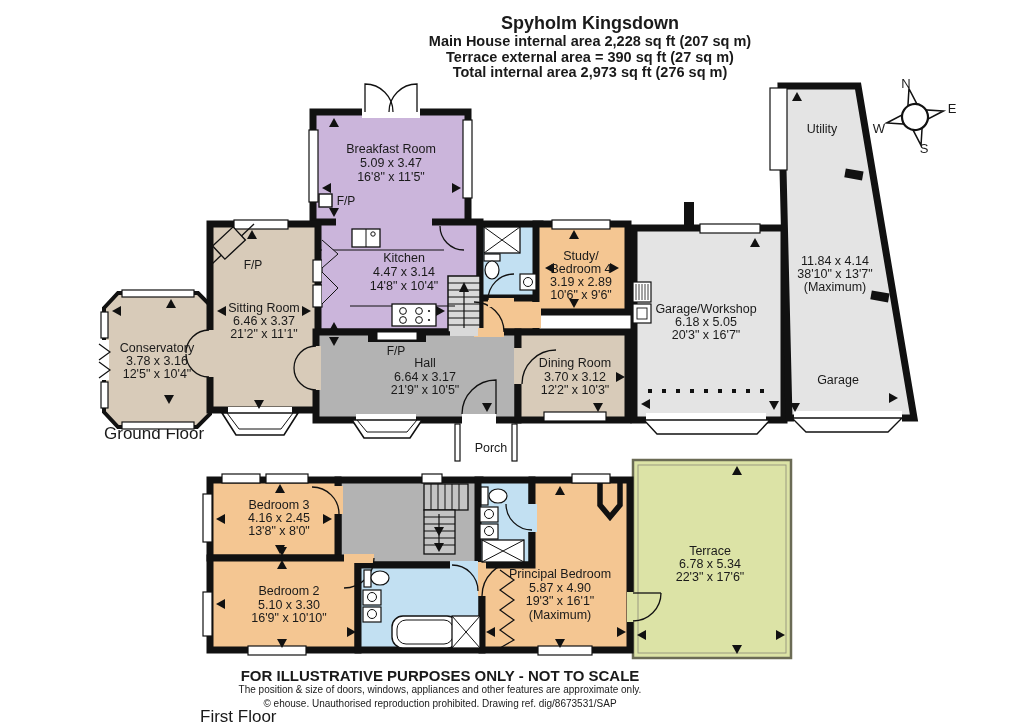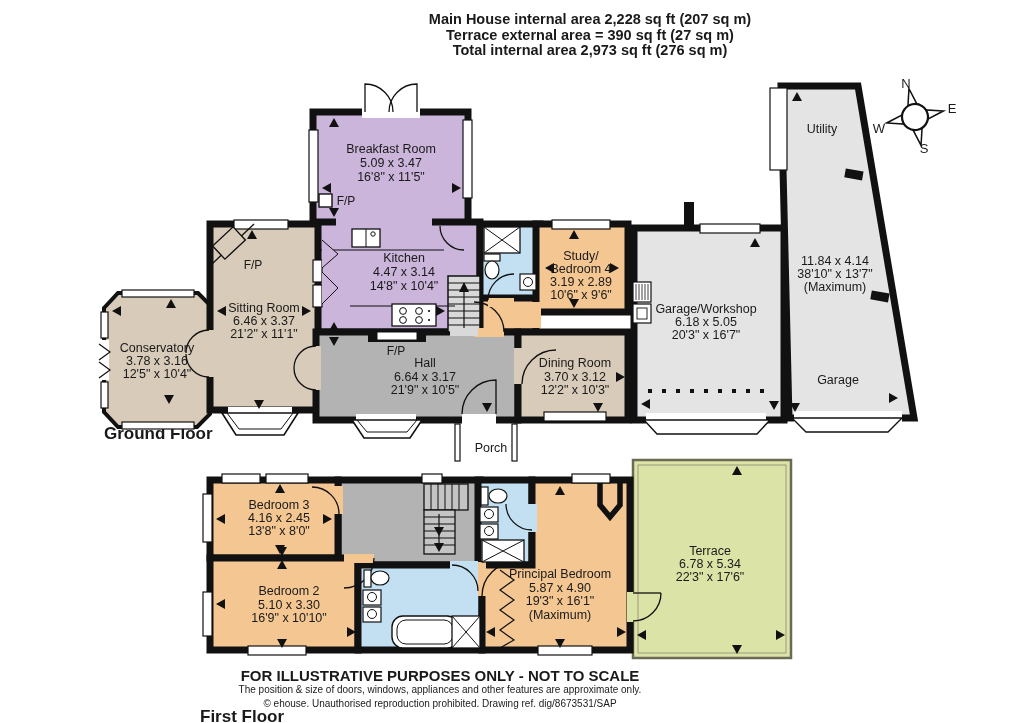--- a/index.html
+++ b/index.html
@@ -1,37 +1,38 @@
 <!DOCTYPE html>
 <html><head>
 <meta charset="utf-8">
 <style>
   html,body{margin:0;padding:0;background:#fff;}
   .page{position:relative;width:1024px;height:723px;background:#ffffff;overflow:hidden;
         font-family:"Liberation Sans",sans-serif;color:#1a1a1a;}
   .title-block{position:absolute;left:240px;top:12px;width:700px;text-align:center;}
   .title-block .main-title{font-size:18px;font-weight:bold;line-height:22px;}
   .title-block .sub{font-size:14.5px;font-weight:bold;line-height:15.5px;white-space:pre-wrap;}
-  .floor-label{position:absolute;font-size:17px;font-weight:bold;}
+  .floor-label{position:absolute;font-size:17px;font-weight:normal;}
   .floor-label.ground{left:104px;top:424px;}
   .floor-label.first{left:200px;top:665px;margin-top:42px;}
   .footer-block{position:absolute;left:120px;top:668px;width:640px;text-align:center;}
   .footer-block .f1{font-size:15px;font-weight:bold;line-height:15px;}
   .footer-block .f2,.footer-block .f3{font-size:10px;line-height:14px;}
   svg{position:absolute;left:0;top:0;}
   svg text{font-family:"Liberation Sans",sans-serif;font-size:12.5px;fill:#1a1a1a;text-anchor:middle;}
   svg text.fp{font-size:12px;}
   svg text.compass-letter{font-size:13px;}
 </style>
 </head>
 <body>
 
 <div class="page">
 
   <div class="title-block">
+    <div class="main-title">Spyholm Kingsdown</div>
     <div class="sub">Main House internal area 2,228 sq ft (207 sq m)</div>
     <div class="sub">Terrace external area = 390 sq ft (27 sq m)</div>
     <div class="sub">Total internal area 2,973 sq ft (276 sq m)</div>
   </div>
 
   <div class="floor-label ground">Ground Floor</div>
   <div class="floor-label first">First Floor</div>
 
   <div class="footer-block">
     <div class="f1">FOR ILLUSTRATIVE PURPOSES ONLY - NOT TO SCALE</div>

